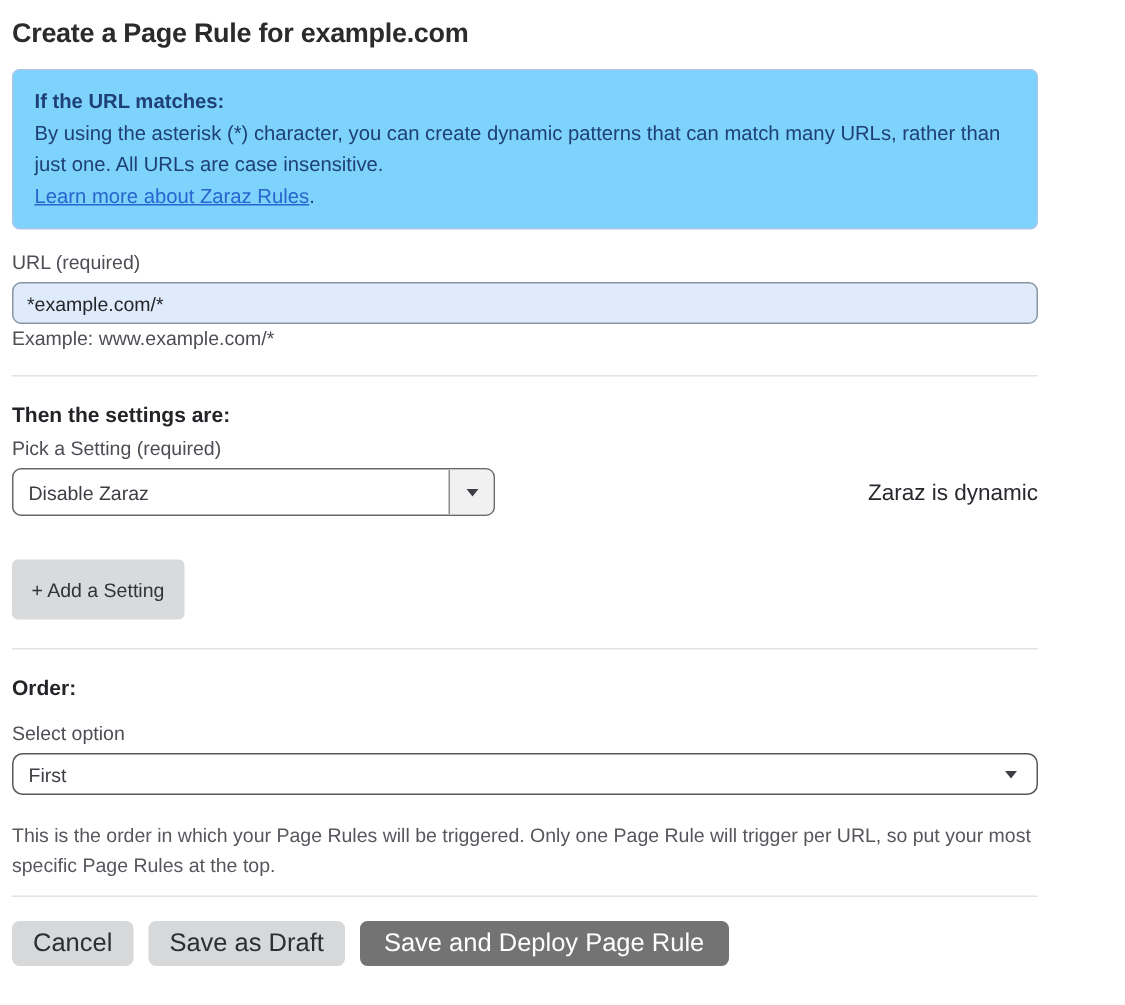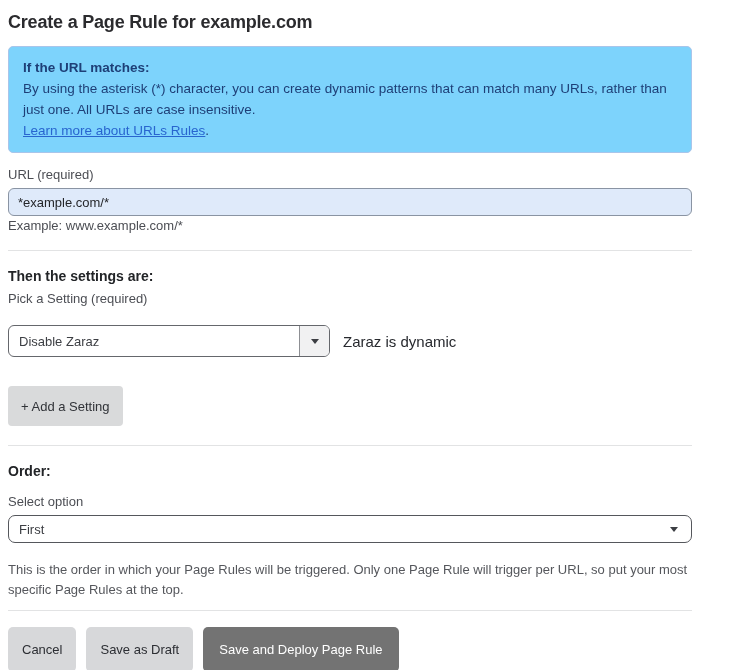--- a/index.html
+++ b/index.html
@@ -71,23 +71,24 @@
   .section-heading {
     margin-top: 17px;
     font-size: 14px;
     line-height: 17px;
     font-weight: 700;
     color: #222427;
   }
   .picker-label { margin-top: 6px; }
 
   .picker-row {
-    margin-top: 18px;
-    display: flex;
-    align-items: center;
+    margin-top: 5px;
+    display: flex;
+    align-items: center;
+    justify-content: space-between;
   }
   .setting-select {
     width: 322px;
     height: 32px;
     background: #ffffff;
     border: 1px solid #65676c;
     border-radius: 6px;
     display: flex;
     overflow: hidden;
     cursor: pointer;
@@ -156,41 +157,41 @@
     max-width: 684px;
   }
 
   .actions-row {
     margin-top: 16px;
     display: flex;
     align-items: center;
     gap: 10px;
   }
   .btn {
-    height: 45px;
+    height: 30px;
     border: none;
     border-radius: 5px;
-    font-size: 13px;
+    font-size: 17px;
     font-family: inherit;
     cursor: pointer;
   }
   .btn-gray { background: #d7d8da; color: #2c2e33; padding: 0 14px; }
   .btn-blue { background: #737373; color: #ffffff; padding: 0 16px; }
 </style>
 </head>
 <body>
 
 <div class="page">
 
   <h1 class="page-title">Create a Page Rule for example.com</h1>
 
   <div class="info-box">
     <div class="info-heading">If the URL matches:</div>
     <div class="info-body">By using the asterisk (*) character, you can create dynamic patterns that can match many URLs, rather than just one. All URLs are case insensitive.</div>
-    <div class="info-link-line"><a class="info-link">Learn more about URLs Rules</a><span>.</span></div>
+    <div class="info-link-line"><a class="info-link">Learn more about Zaraz Rules</a><span>.</span></div>
   </div>
 
   <div class="field-label">URL (required)</div>
   <input class="url-input" type="text" value="*example.com/*" style="">
   <div class="field-helper">Example: www.example.com/*</div>
 
   <hr class="divider divider-1">
 
   <div class="section-heading">Then the settings are:</div>
 

